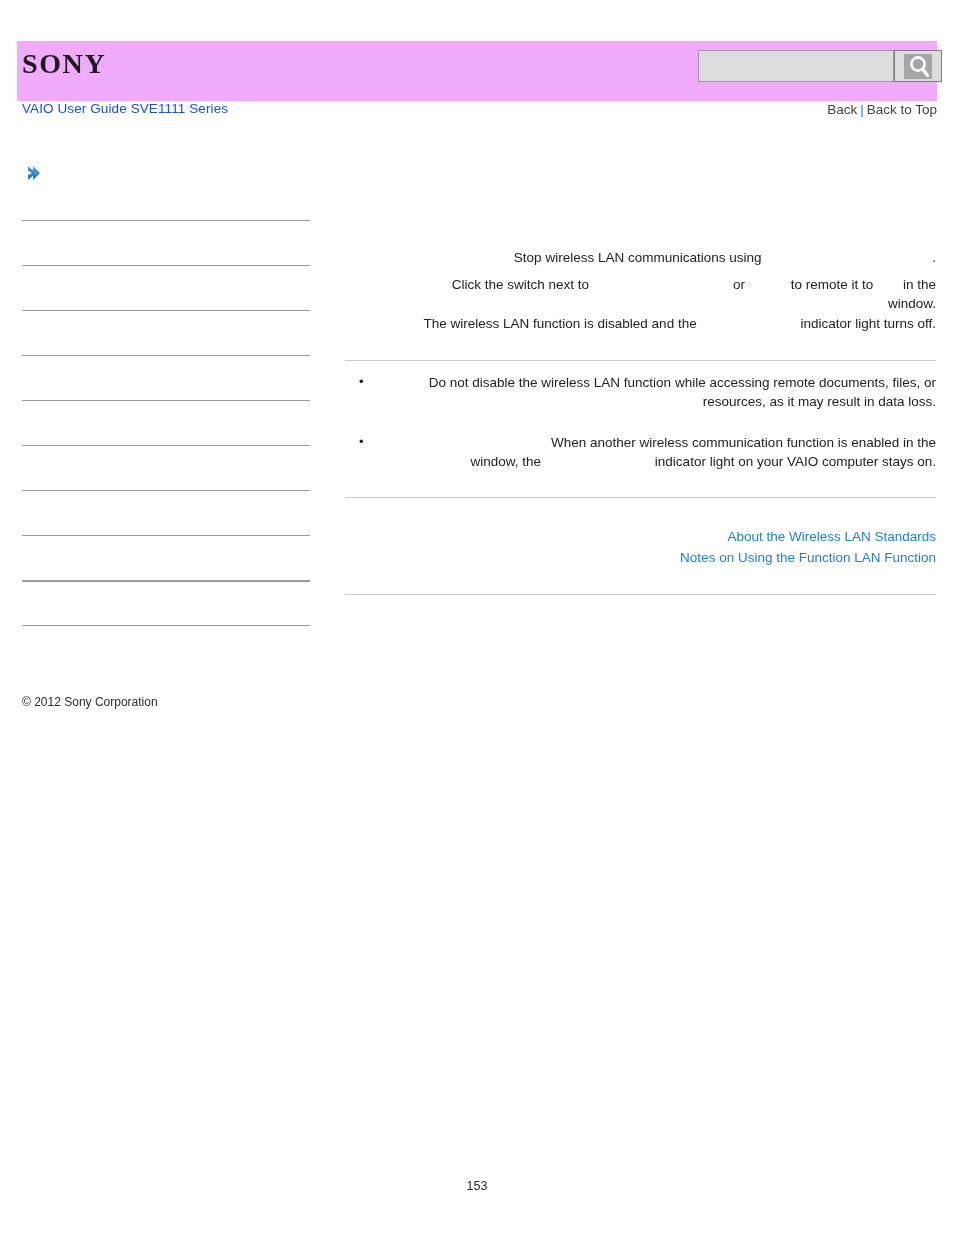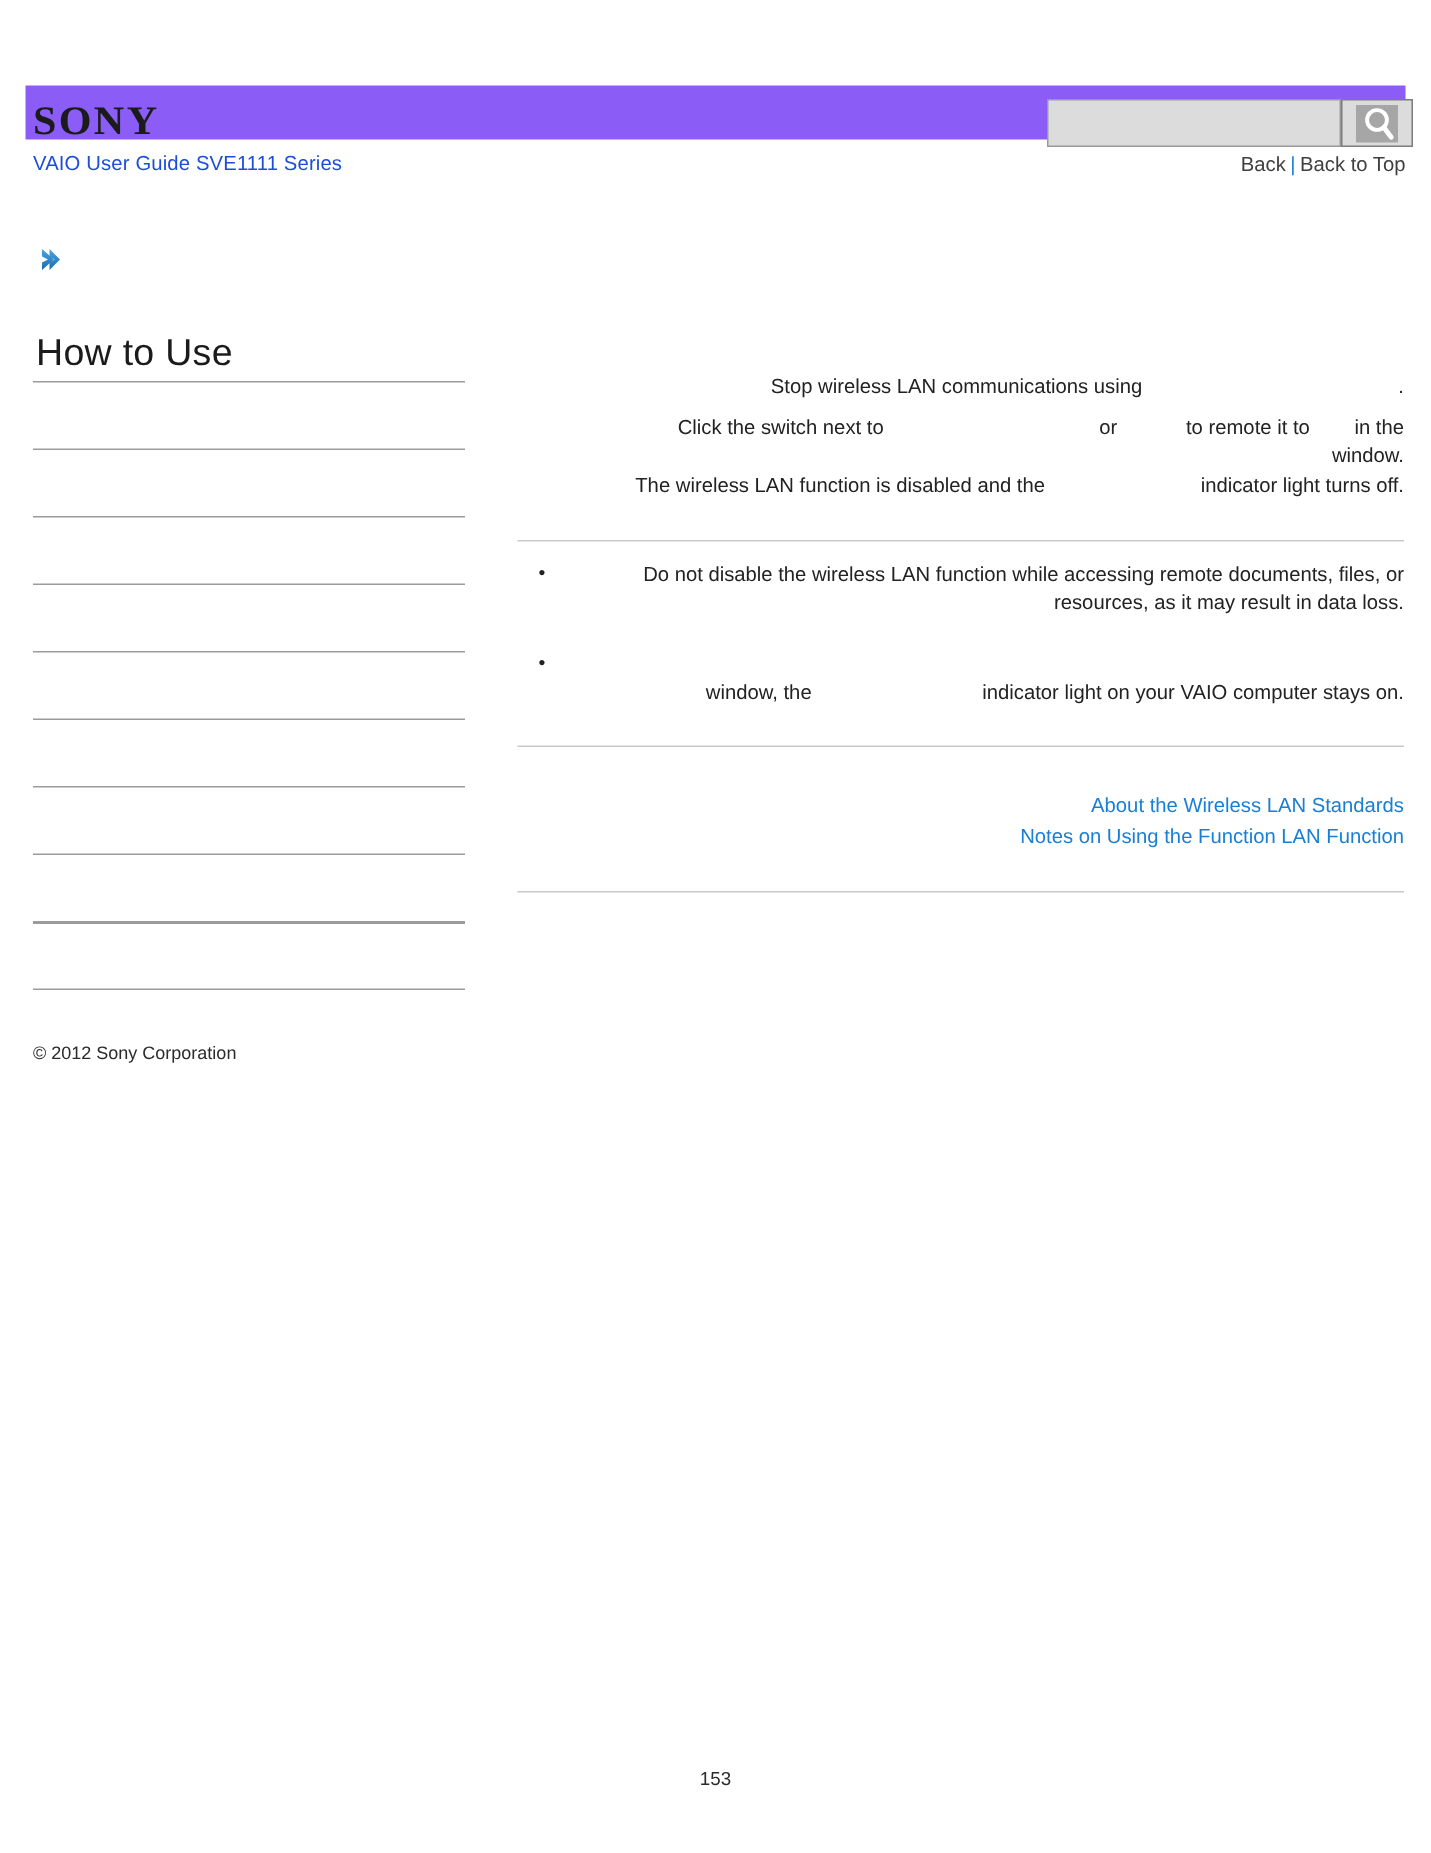--- a/index.html
+++ b/index.html
@@ -23,24 +23,24 @@
     left: 0; top: 0;
     width: 954px;
     height: 1235px;
     overflow: hidden;
   }
 
   
   .header-band {
     position: absolute;
     left: 17px;
-    top: 57px;
+    top: 41px;
     width: 920px;
-    height: 36px;
-    background: #8b5cf6;
+    height: 60px;
+    background: #f0abfc;
     box-sizing: border-box;
   }
   .sony-logo {
     position: absolute;
     left: 5px;
     top: 6px;
     font-family: "Liberation Serif", serif;
     font-weight: bold;
     font-size: 27px;
     letter-spacing: 1.5px;
@@ -282,21 +282,20 @@
           <stop offset="55%" stop-color="#2e86c8"></stop>
           <stop offset="100%" stop-color="#1f6ca8"></stop>
         </linearGradient>
       </defs>
       <path d="M4 3 L12 10 L4 17 L4 12 L8 10 L4 8 Z" fill="url(#chevGrad)"></path>
       <path d="M9 3 L16 10 L9 17 L9 12 L12.5 10 L9 8 Z" fill="url(#chevGrad)"></path>
     </svg>
   </div>
 
   <div class="sidebar">
-    <h1 class="sidebar-title">How to Use</h1>
     <ul class="nav-list">
       <li class="nav-item"><span></span></li>
       <li class="nav-item"><span></span></li>
       <li class="nav-item"><span></span></li>
       <li class="nav-item"><span></span></li>
       <li class="nav-item"><span></span></li>
       <li class="nav-item"><span></span></li>
       <li class="nav-item"><span></span></li>
       <li class="nav-item"><span></span></li>
       <li class="nav-item thick"><span></span></li>
@@ -327,21 +326,21 @@
     </ol>
 
     <hr class="note-rule top">
 
     <ul class="bullets">
       <li>
         <span>Do not disable the wireless LAN function while accessing remote documents, files, or</span><br>
         <span>resources, as it may result in data loss.</span>
       </li>
       <li>
-        <br>
+        <span>When another wireless communication function is enabled in the</span><br>
         <span class="sub-indent"><span>window, the</span></span>
         <span class="gap" style="width:110px"></span><span>indicator light on your VAIO computer stays on.</span>
       </li>
     </ul>
 
     <hr class="note-rule">
 
     <div class="related">
       <a href="#">About the Wireless LAN Standards</a>
       <a href="#">Notes on Using the Function LAN Function</a>

